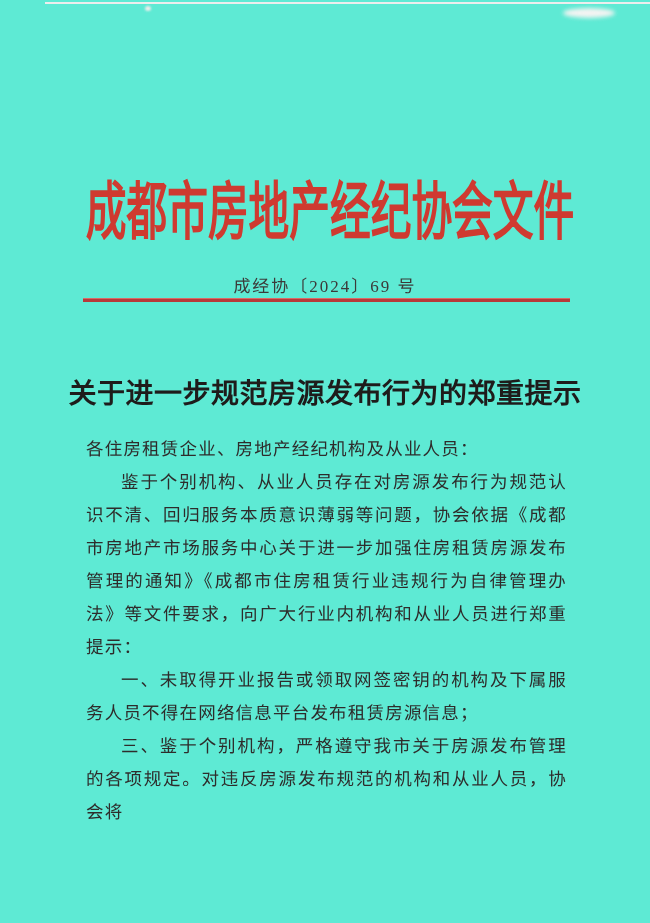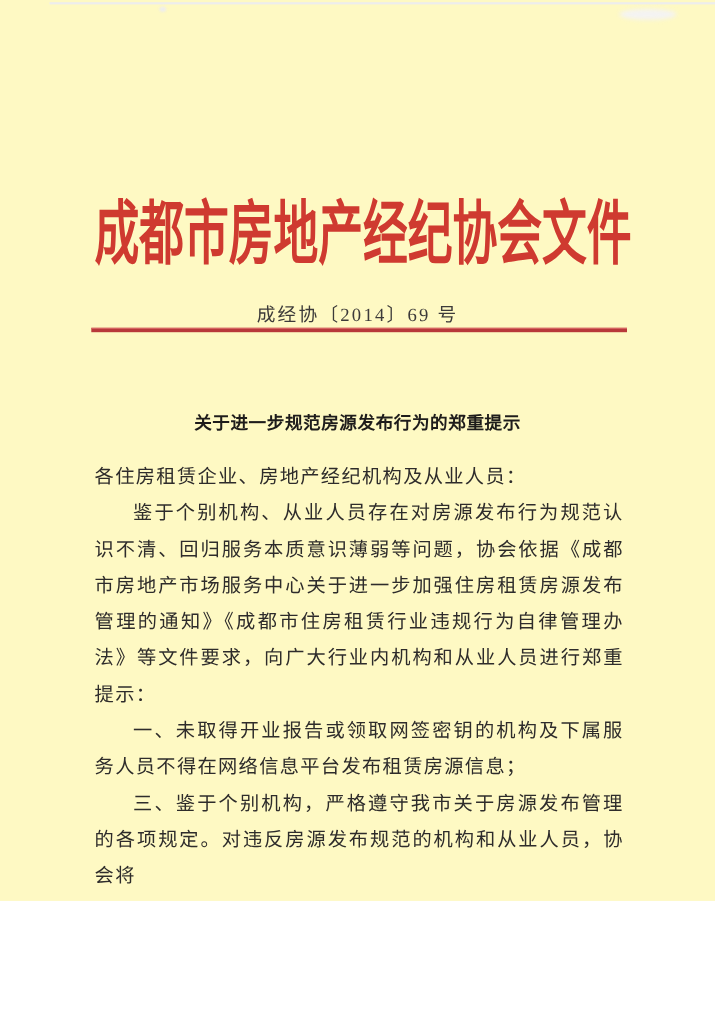--- a/index.html
+++ b/index.html
@@ -9,23 +9,23 @@
     --ink: #2e2c2b;
   }
   * { margin: 0; padding: 0; box-sizing: border-box; }
   html, body {
     background: #ffffff;
     font-family: "Liberation Serif", "DejaVu Serif", serif;
   }
   .page {
     position: relative;
     width: 650px;
-    height: 819px;
+    height: 923px;
     margin: 0 auto;
-    background: #fef9c3;
+    background: #5eead4;
     overflow: hidden;
     text-decoration: underline;
   }
   
   .scan-edge {
     position: absolute;
     top: 2px; left: 45px; right: 0;
     height: 2px;
     background: #ededed;
   }
@@ -81,29 +81,29 @@
     height: 4px;
     background: var(--divider-red);
     border-top: 1px solid #d96a66;
   }
   
   .doc-title {
     position: absolute;
     top: 371px;
     left: 0; right: 0;
     text-align: center;
-    font-size: 16px;
+    font-size: 28px;
     font-weight: bold;
     color: #1e1c1b;
     letter-spacing: 0.5px;
   }
   
   .doc-body {
     position: absolute;
-    top: 417px;
+    top: 433px;
     left: 86px;
     width: 481px;
     color: var(--ink);
     font-size: 17.5px;
     line-height: 33px;
     letter-spacing: 1.2px;
     text-align: justify;
     text-justify: inter-character;
   }
   .doc-body p { margin: 0; }
@@ -115,21 +115,21 @@
 <div class="page">
 
   <div class="scan-edge"></div>
   <div class="scan-smudge"></div>
   <div class="scan-dot"></div>
 
   <div class="org-header">
     <span class="stretch">成都市房地产经纪协会文件</span>
   </div>
 
-  <div class="doc-number">成经协〔2014〕69 号</div>
+  <div class="doc-number">成经协〔2024〕69 号</div>
 
   <div class="red-line"></div>
 
   <div class="doc-title">关于进一步规范房源发布行为的郑重提示</div>
 
   <div class="doc-body">
     <p>各住房租赁企业、房地产经纪机构及从业人员：</p>
     <p class="indent">鉴于个别机构、从业人员存在对房源发布行为规范认识不清、回归服务本质意识薄弱等问题，协会依据《成都市房地产市场服务中心关于进一步加强住房租赁房源发布管理的通知》《成都市住房租赁行业违规行为自律管理办法》等文件要求，向广大行业内机构和从业人员进行郑重提示：</p>
     <p class="indent">一、未取得开业报告或领取网签密钥的机构及下属服务人员不得在网络信息平台发布租赁房源信息；</p>
     <p class="indent">三、鉴于个别机构，严格遵守我市关于房源发布管理的各项规定。对违反房源发布规范的机构和从业人员，协会将</p>

